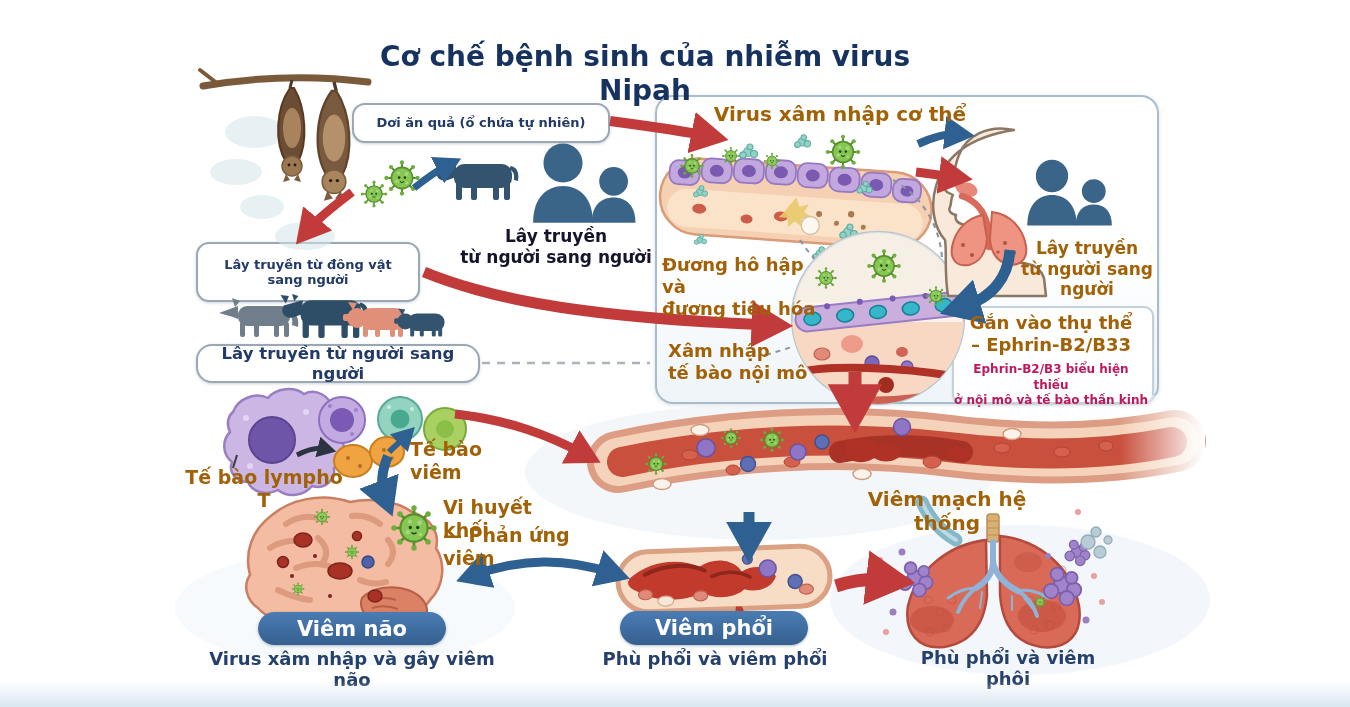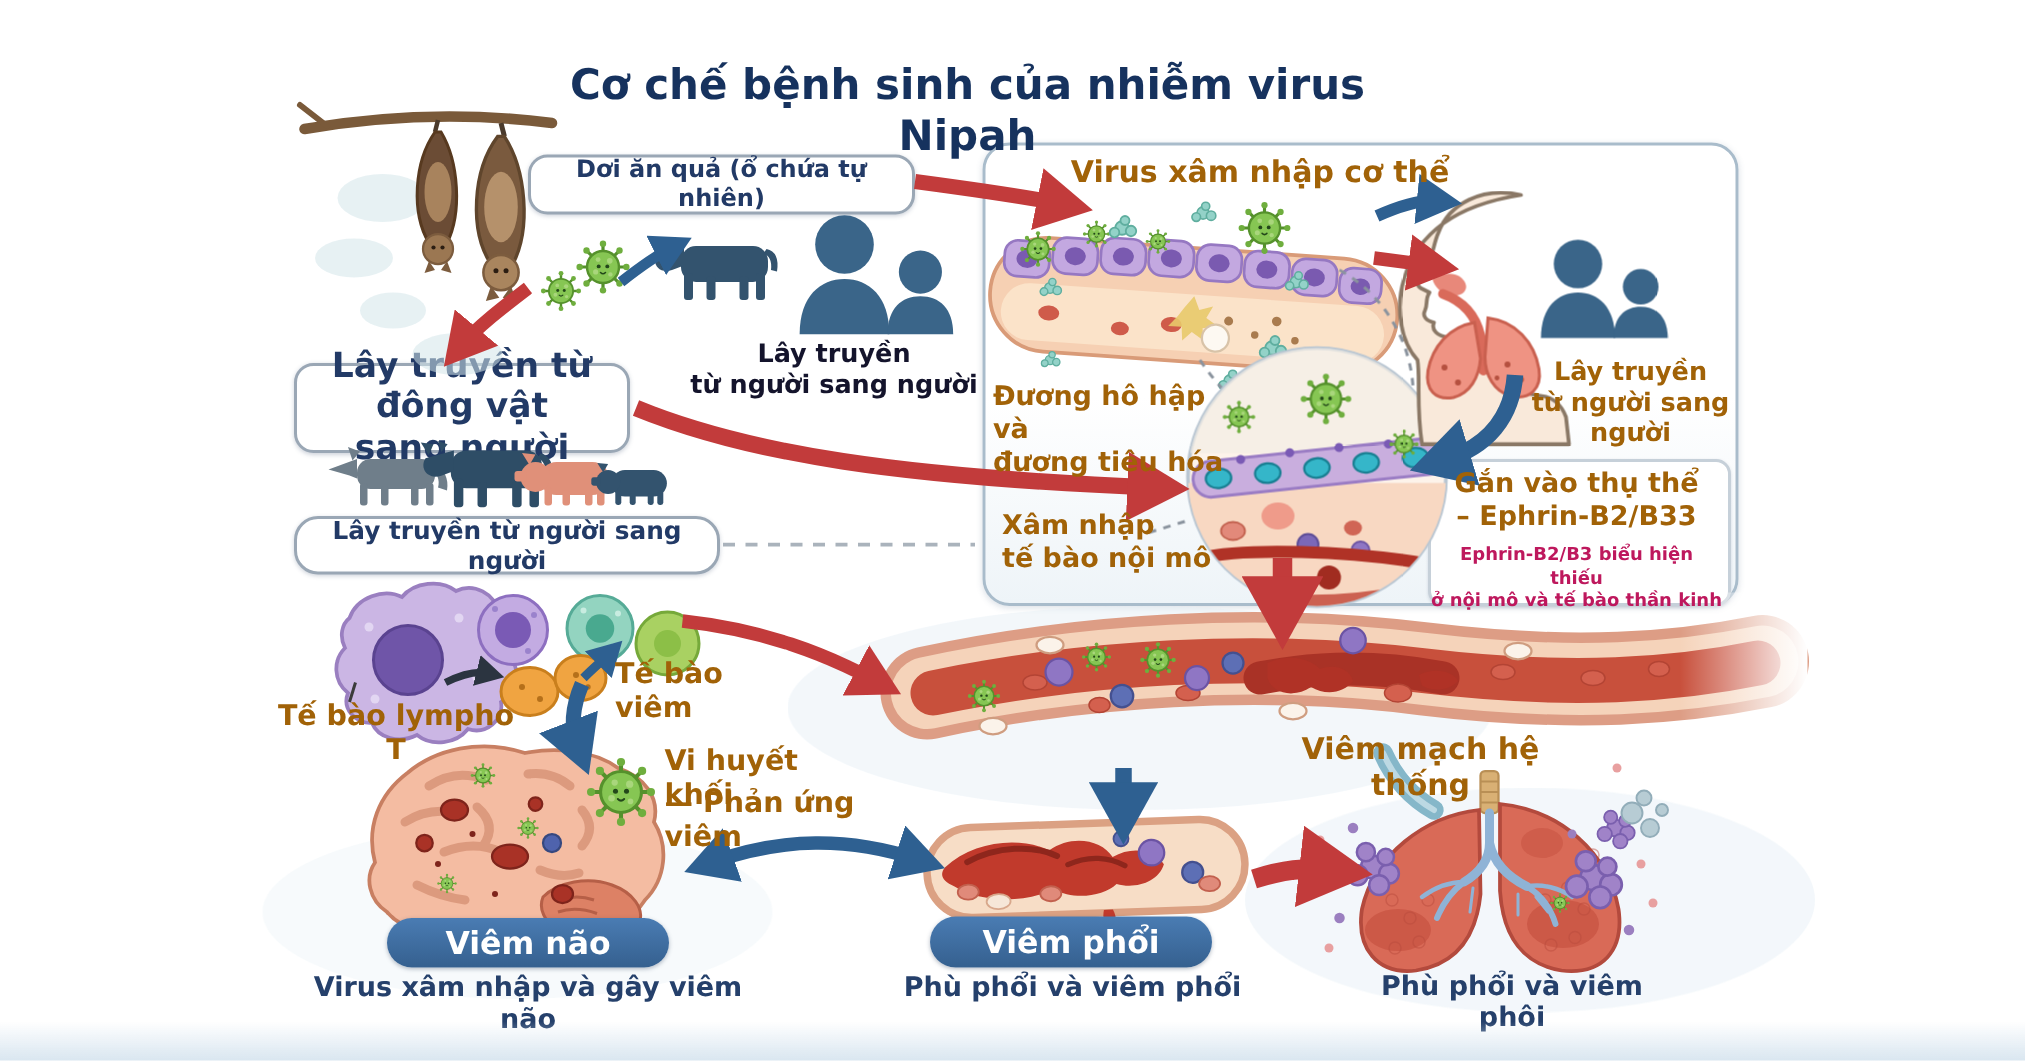--- a/index.html
+++ b/index.html
@@ -24,24 +24,24 @@
   #bottomFade{position:absolute;left:0;bottom:0;width:1350px;height:26px;z-index:4;
         background:linear-gradient(180deg,rgba(217,230,242,0),#d9e6f0);}
 </style>
 </head>
 <body>
 
 <div id="stage">
 
   <div class="abs" id="entryPanel"></div>
   <div class="box" style="left:352px;top:103px;width:254px;height:36px;">
-    <div class="boxlbl" style="font-size:16px;">Dơi ăn quả (ổ chứa tự nhiên)</div>
+    <div class="boxlbl" style="font-size:13px;">Dơi ăn quả (ổ chứa tự nhiên)</div>
   </div>
   <div class="box" style="left:196px;top:242px;width:220px;height:56px;">
-    <div class="boxlbl" style="font-size:23px;text-align:center;">Lây truyền từ đông vật
+    <div class="boxlbl" style="font-size:13px;text-align:center;">Lây truyền từ đông vật
 sang người</div>
   </div>
   <div class="box" style="left:196px;top:344px;width:280px;height:35px;border-radius:16px;">
     <div class="boxlbl" style="font-size:16.5px;">Lây truyền từ người sang người</div>
   </div>
   <div class="abs" id="receptorBox"></div>
 
   <svg id="art" width="1350" height="707" viewBox="0 0 1350 707">
     <defs>
       <marker id="mR" viewBox="0 0 10 10" refX="4" refY="5" markerWidth="4.2" markerHeight="4.2" orient="auto-start-reverse">

